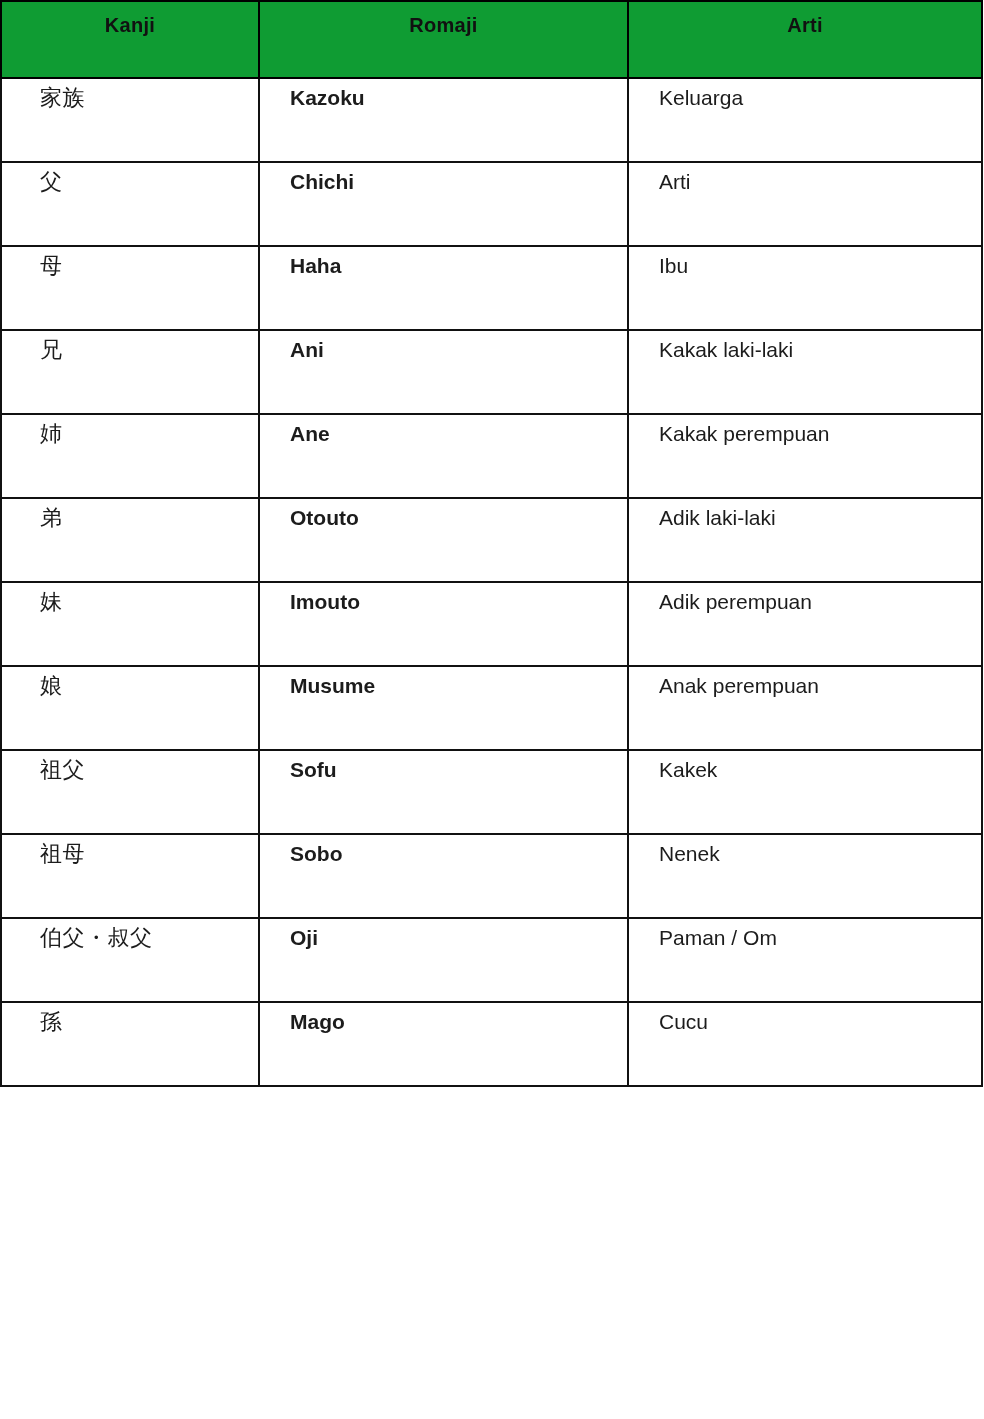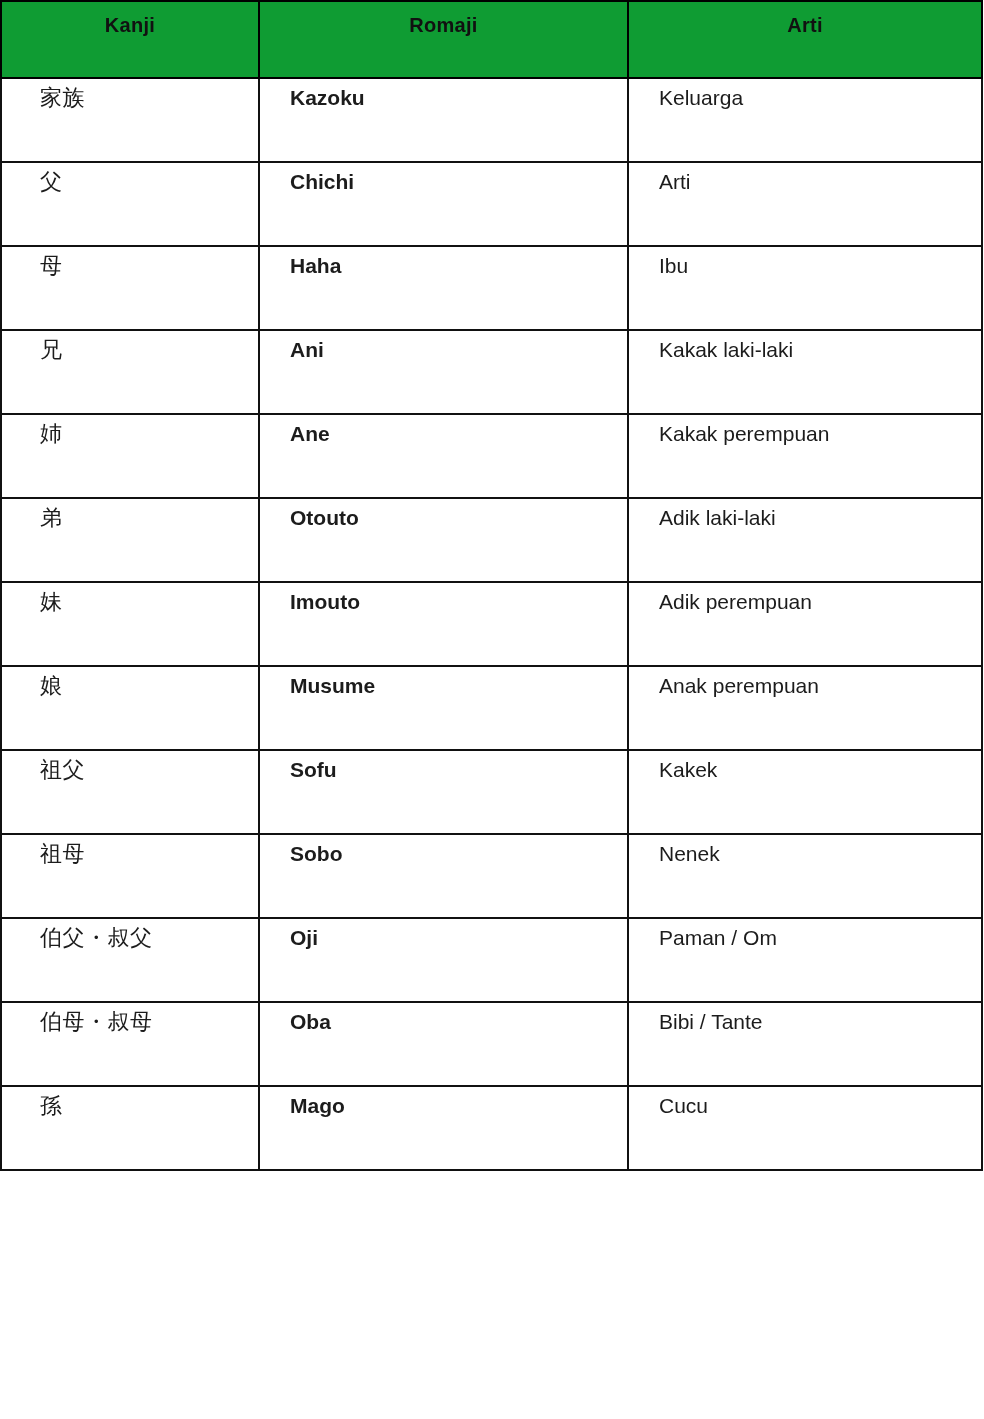--- a/index.html
+++ b/index.html
@@ -135,24 +135,19 @@
           <td class="cell-kanji">祖母</td>
           <td class="cell-romaji">Sobo</td>
           <td class="cell-arti">Nenek</td>
         </tr>
         <tr>
           <td class="cell-kanji">伯父・叔父</td>
           <td class="cell-romaji">Oji</td>
           <td class="cell-arti">Paman / Om</td>
         </tr>
         <tr>
-          <td class="cell-kanji">伯母・叔母</td>
-          <td class="cell-romaji">Oba</td>
-          <td class="cell-arti">Bibi / Tante</td>
-        </tr>
-        <tr>
           <td class="cell-kanji">孫</td>
           <td class="cell-romaji">Mago</td>
           <td class="cell-arti">Cucu</td>
         </tr>
       </tbody>
   </table>
 </div>
 
 </body></html>

